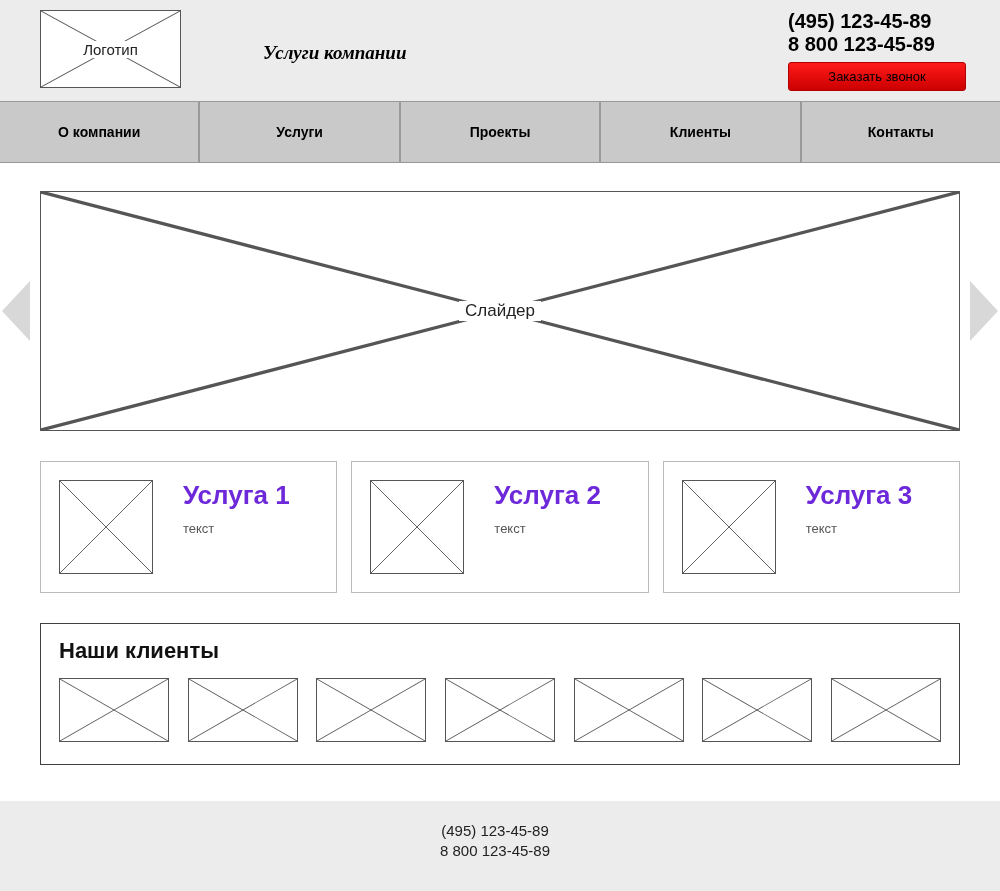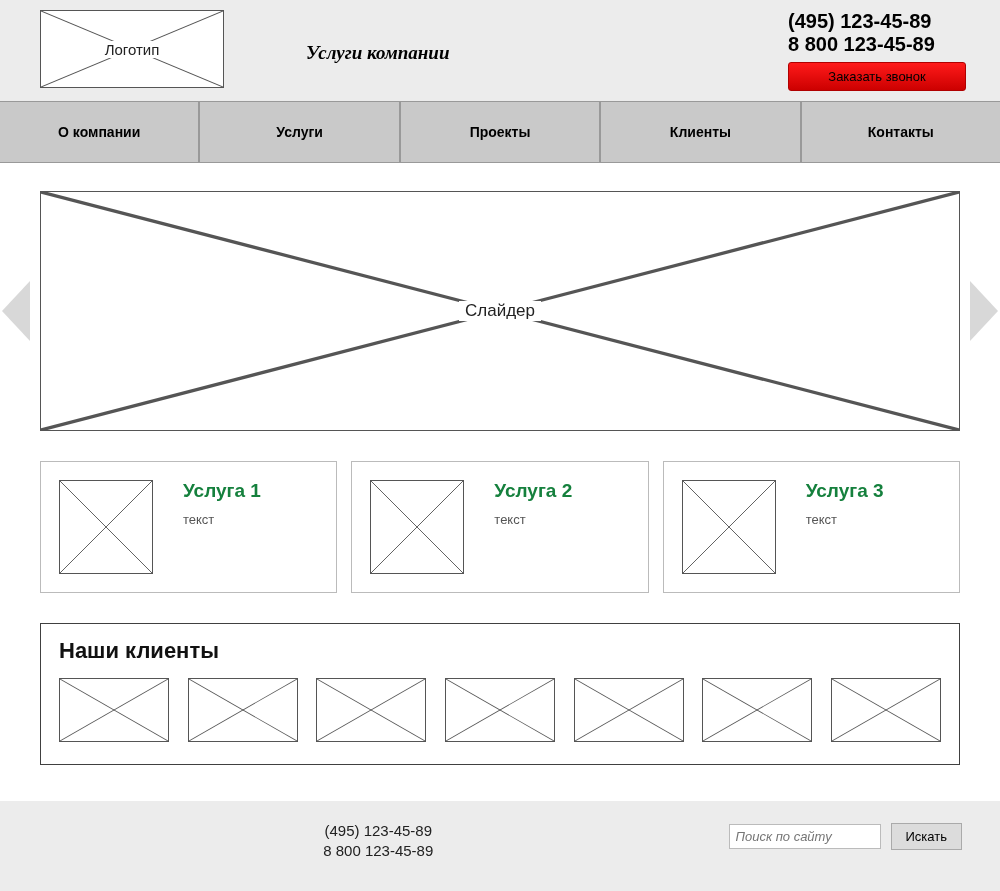--- a/index.html
+++ b/index.html
@@ -10,21 +10,21 @@
     color: #222;
     width: 1000px;
   }
   .header {
     background: #ececec;
     padding: 10px 12px 10px 12px;
     display: flex;
     align-items: flex-start;
   }
   .logo-box {
-    width: 184px;
+    width: 141px;
     height: 78px;
     margin-left: 28px;
     margin-top: 0;
   }
   .placeholder {
     position: relative;
     border: 1px solid #555;
     background: #fff;
     display: flex;
     align-items: center;
@@ -145,23 +145,23 @@
     display: flex;
     gap: 30px;
   }
   .service-img {
     width: 94px;
     height: 94px;
     flex-shrink: 0;
   }
   .service-title {
     font-weight: bold;
-    font-size: 19px;
+    font-size: 26px;
     margin-bottom: 10px;
-    color: #15803d;
+    color: #6d28d9;
   }
   .service-text {
     font-size: 13px;
     color: #555;
   }
 
   .clients-block {
     border: 1px solid #404040;
     margin: 30px 40px 0 40px;
     padding: 14px 18px 22px 18px;
@@ -348,17 +348,13 @@
         </svg>
       </div>
   </div>
 </div>
 
 <div class="footer">
   <div class="footer-center">
     <div>(495) 123-45-89</div>
     <div>8 800 123-45-89</div>
   </div>
-  <div class="footer-right">
-    <input class="search-input" placeholder="Поиск по сайту" style="">
-    <button class="search-btn">Искать</button>
-  </div>
 </div>
 
 </body></html>

